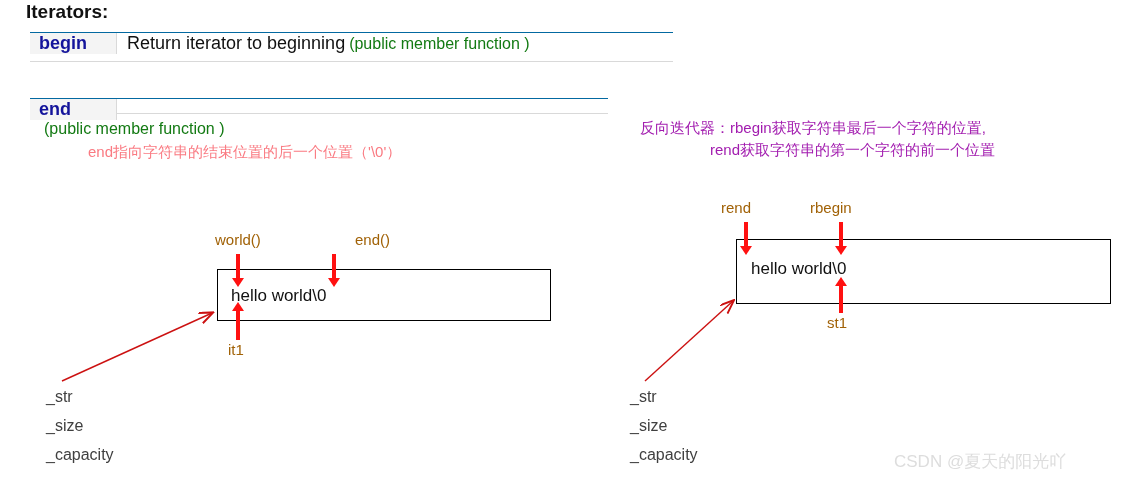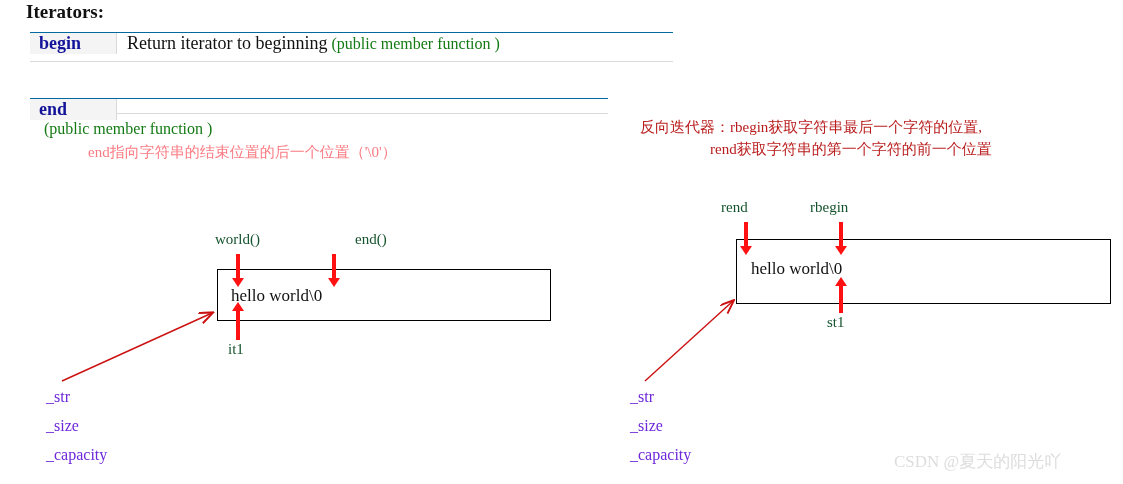--- a/index.html
+++ b/index.html
@@ -5,21 +5,21 @@
   html, body {
     margin: 0;
     padding: 0;
     background: #ffffff;
   }
   #page {
     position: relative;
     width: 1123px;
     height: 484px;
     background: #ffffff;
-    font-family: Liberation Serif, serif;
+    font-family: Liberation Sans, sans-serif;
     overflow: hidden;
   }
 
   
   .page-title {
     position: absolute;
     left: 26px;
     top: 1px;
     font-size: 19px;
     font-weight: bold;
@@ -77,21 +77,21 @@
     white-space: nowrap;
     line-height: 1.35;
   }
   .note-begin { left: 88px; top: 68px; }
   .note-end   { left: 88px; top: 142px; }
 
   .note-rev {
     position: absolute;
     left: 640px;
     top: 117px;
-    color: #b91c1c;
+    color: #a21caf;
     font-size: 15px;
     line-height: 1.45;
     white-space: nowrap;
   }
   .note-rev .line2 { display: block; padding-left: 70px; }
 
   
   .str-box {
     position: absolute;
     border: 1.6px solid #000000;
@@ -129,30 +129,30 @@
     left: -6px;
     border-left: 6px solid transparent;
     border-right: 6px solid transparent;
   }
   .arrow.down .head { border-top: 9px solid #ff1111; }
   .arrow.up   .head { border-bottom: 9px solid #ff1111; }
 
   
   .tick-label {
     position: absolute;
-    color: #14532d;
+    color: #a16207;
     font-size: 15px;
     white-space: nowrap;
   }
 
   
   .field-label {
     position: absolute;
     font-size: 16px;
-    color: #6d28d9;
+    color: #404040;
     white-space: nowrap;
   }
 
   
   .pointer-svg {
     position: absolute;
     left: 0;
     top: 0;
     width: 1123px;
     height: 484px;

